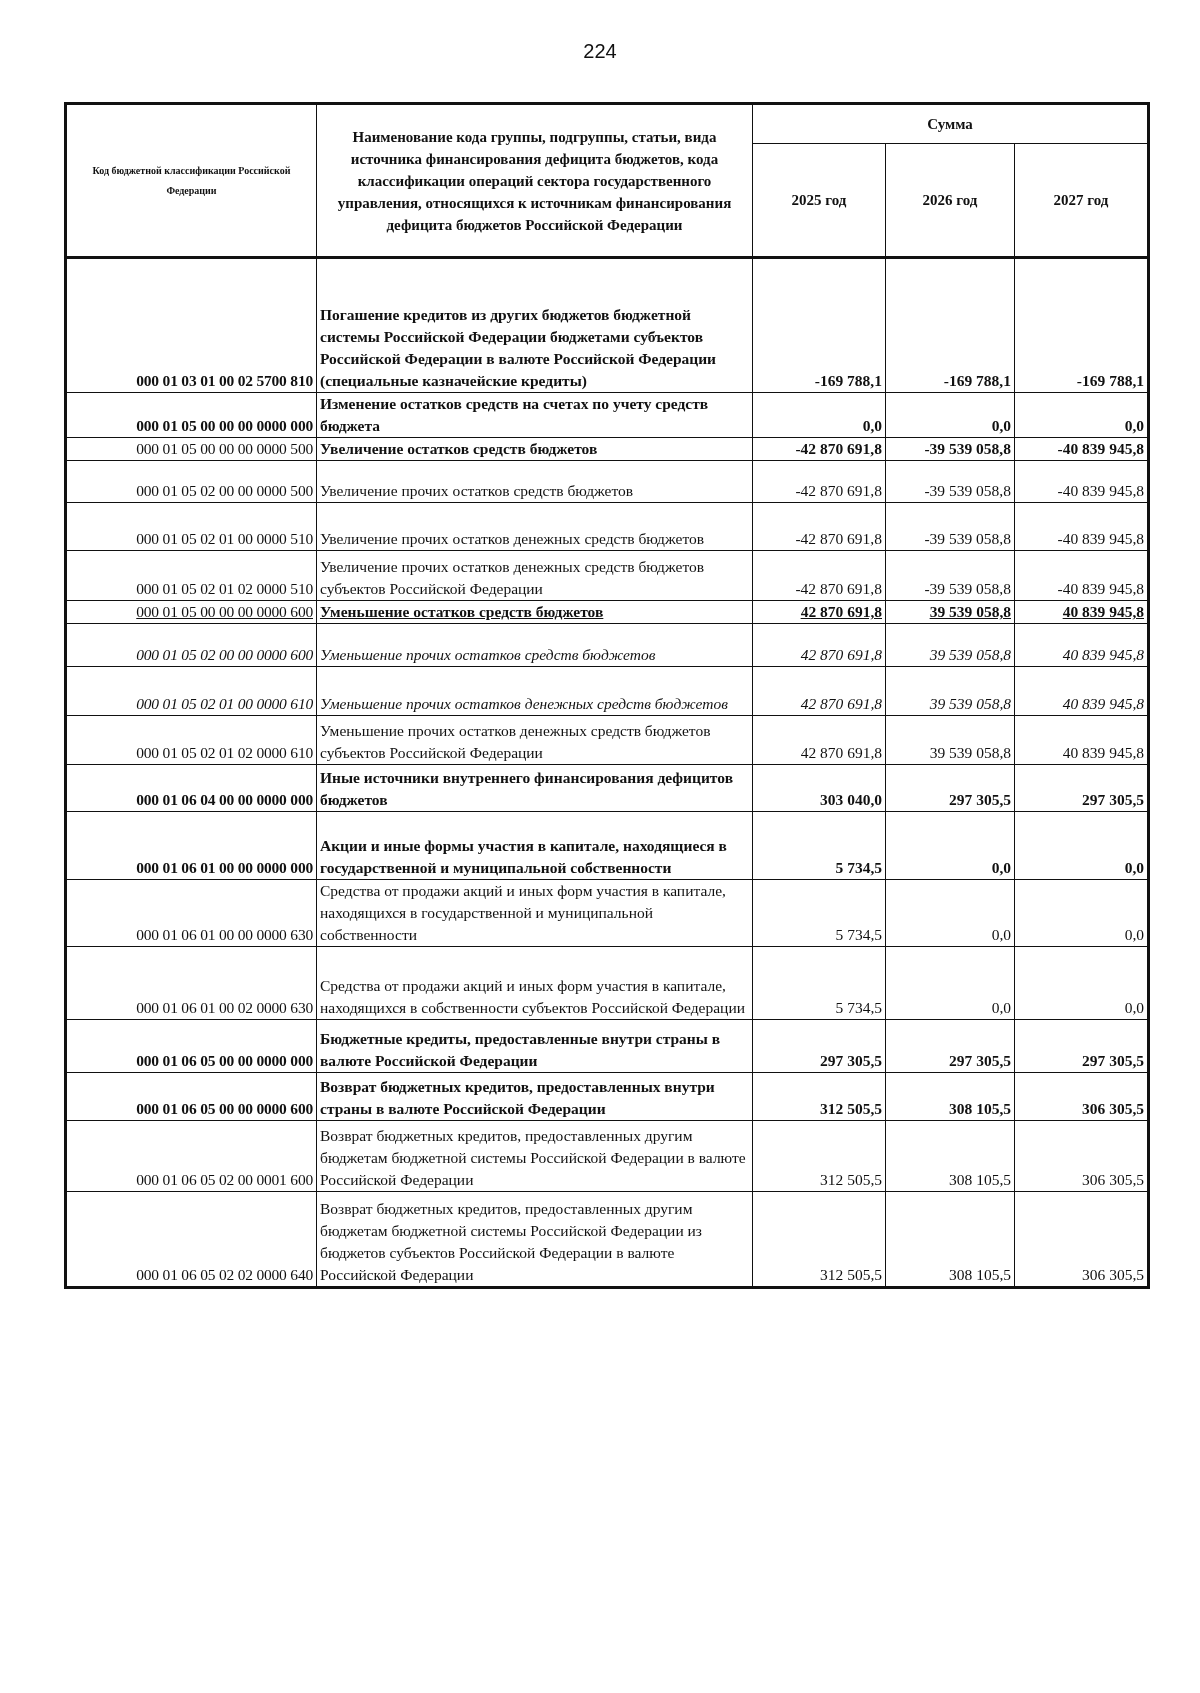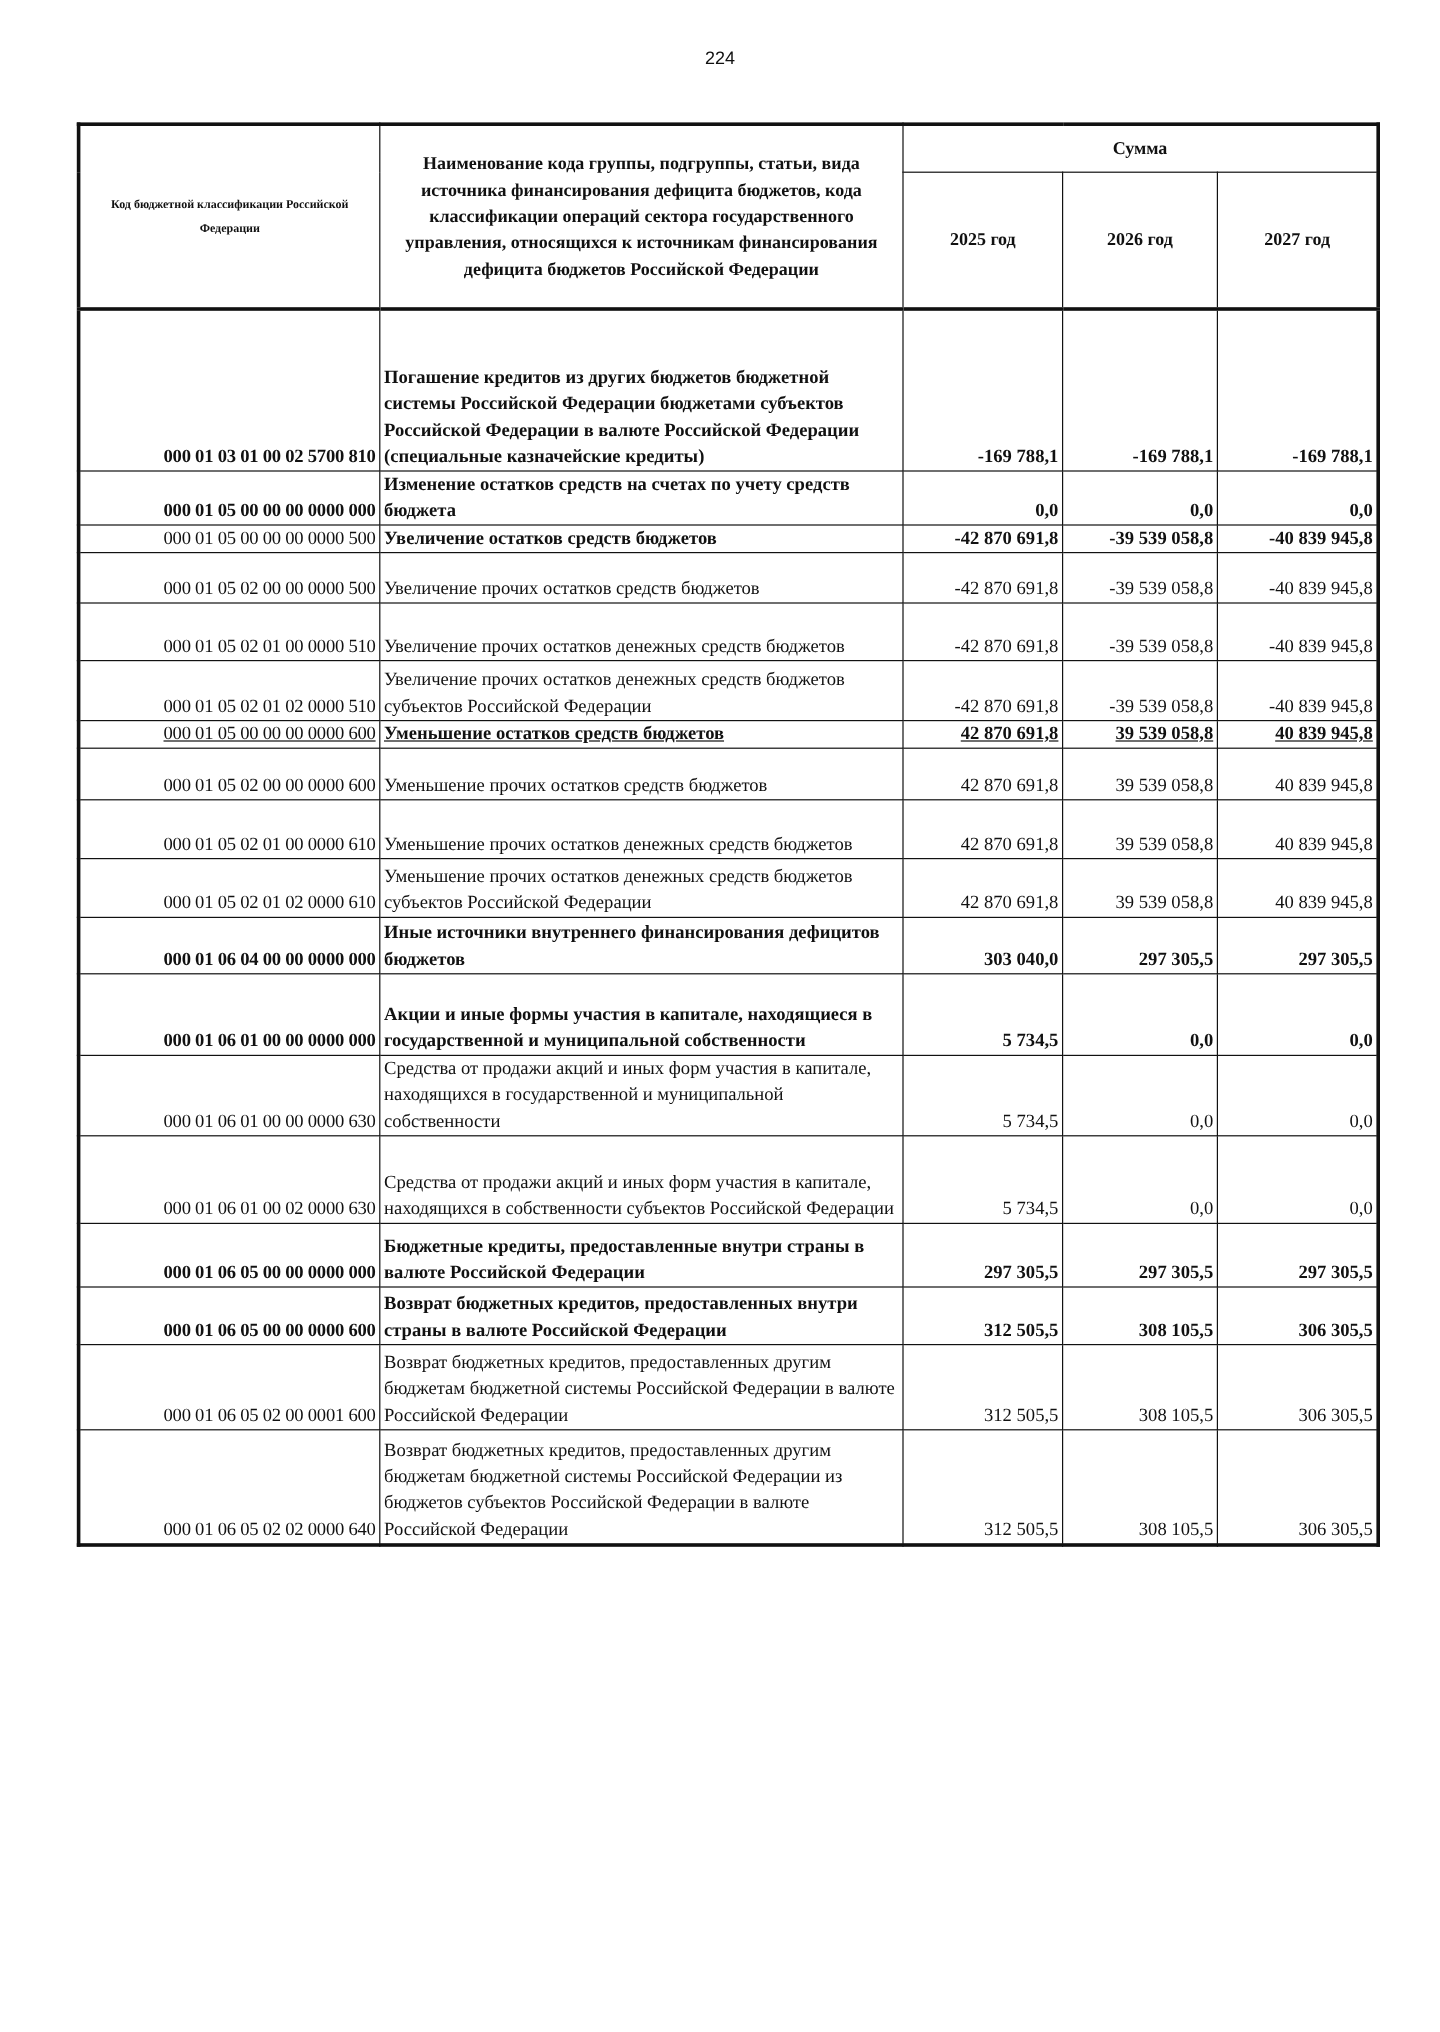--- a/index.html
+++ b/index.html
@@ -2,21 +2,21 @@
 <html><head>
 <meta charset="utf-8">
 <style>
   html, body { margin: 0; padding: 0; background: #ffffff; }
   body {
     width: 1200px; height: 1693px; position: relative; overflow: hidden;
     font-family: "Liberation Serif", "DejaVu Serif", serif; color: #111;
   }
   .page-number {
     position: absolute; top: 40px; left: 0; width: 1200px; text-align: center;
-    font-family: "Liberation Sans", "DejaVu Sans", sans-serif; font-size: 15px;
+    font-family: "Liberation Sans", "DejaVu Sans", sans-serif; font-size: 20px;
   }
   table.budget {
     position: absolute; top: 102px; left: 64px; width: 1083px;
     border-collapse: collapse; table-layout: fixed;
     border: 3px solid #111;
   }
   table.budget col.c-code { width: 251px; }
   table.budget col.c-name { width: 436px; }
   table.budget col.c-y1 { width: 133px; }
   table.budget col.c-y2 { width: 129px; }
@@ -106,28 +106,28 @@
         <td class="num">-39 539 058,8</td>
         <td class="num">-40 839 945,8</td>
       </tr>
       <tr style="height: 22px; text-decoration: underline;">
         <td class="code">000 01 05 00 00 00 0000 600</td>
         <td class="name b">Уменьшение остатков средств бюджетов</td>
         <td class="num b">42 870 691,8</td>
         <td class="num b">39 539 058,8</td>
         <td class="num b">40 839 945,8</td>
       </tr>
-      <tr style="height: 43px;">
+      <tr style="height: 43px; font-style: italic;">
         <td class="code">000 01 05 02 00 00 0000 600</td>
         <td class="name">Уменьшение прочих остатков средств бюджетов</td>
         <td class="num">42 870 691,8</td>
         <td class="num">39 539 058,8</td>
         <td class="num">40 839 945,8</td>
       </tr>
-      <tr style="height: 49px;">
+      <tr style="height: 49px; font-style: italic;">
         <td class="code">000 01 05 02 01 00 0000 610</td>
         <td class="name">Уменьшение прочих остатков денежных средств бюджетов</td>
         <td class="num">42 870 691,8</td>
         <td class="num">39 539 058,8</td>
         <td class="num">40 839 945,8</td>
       </tr>
       <tr style="height: 49px;">
         <td class="code">000 01 05 02 01 02 0000 610</td>
         <td class="name">Уменьшение прочих остатков денежных средств бюджетов субъектов Российской Федерации</td>
         <td class="num">42 870 691,8</td>

